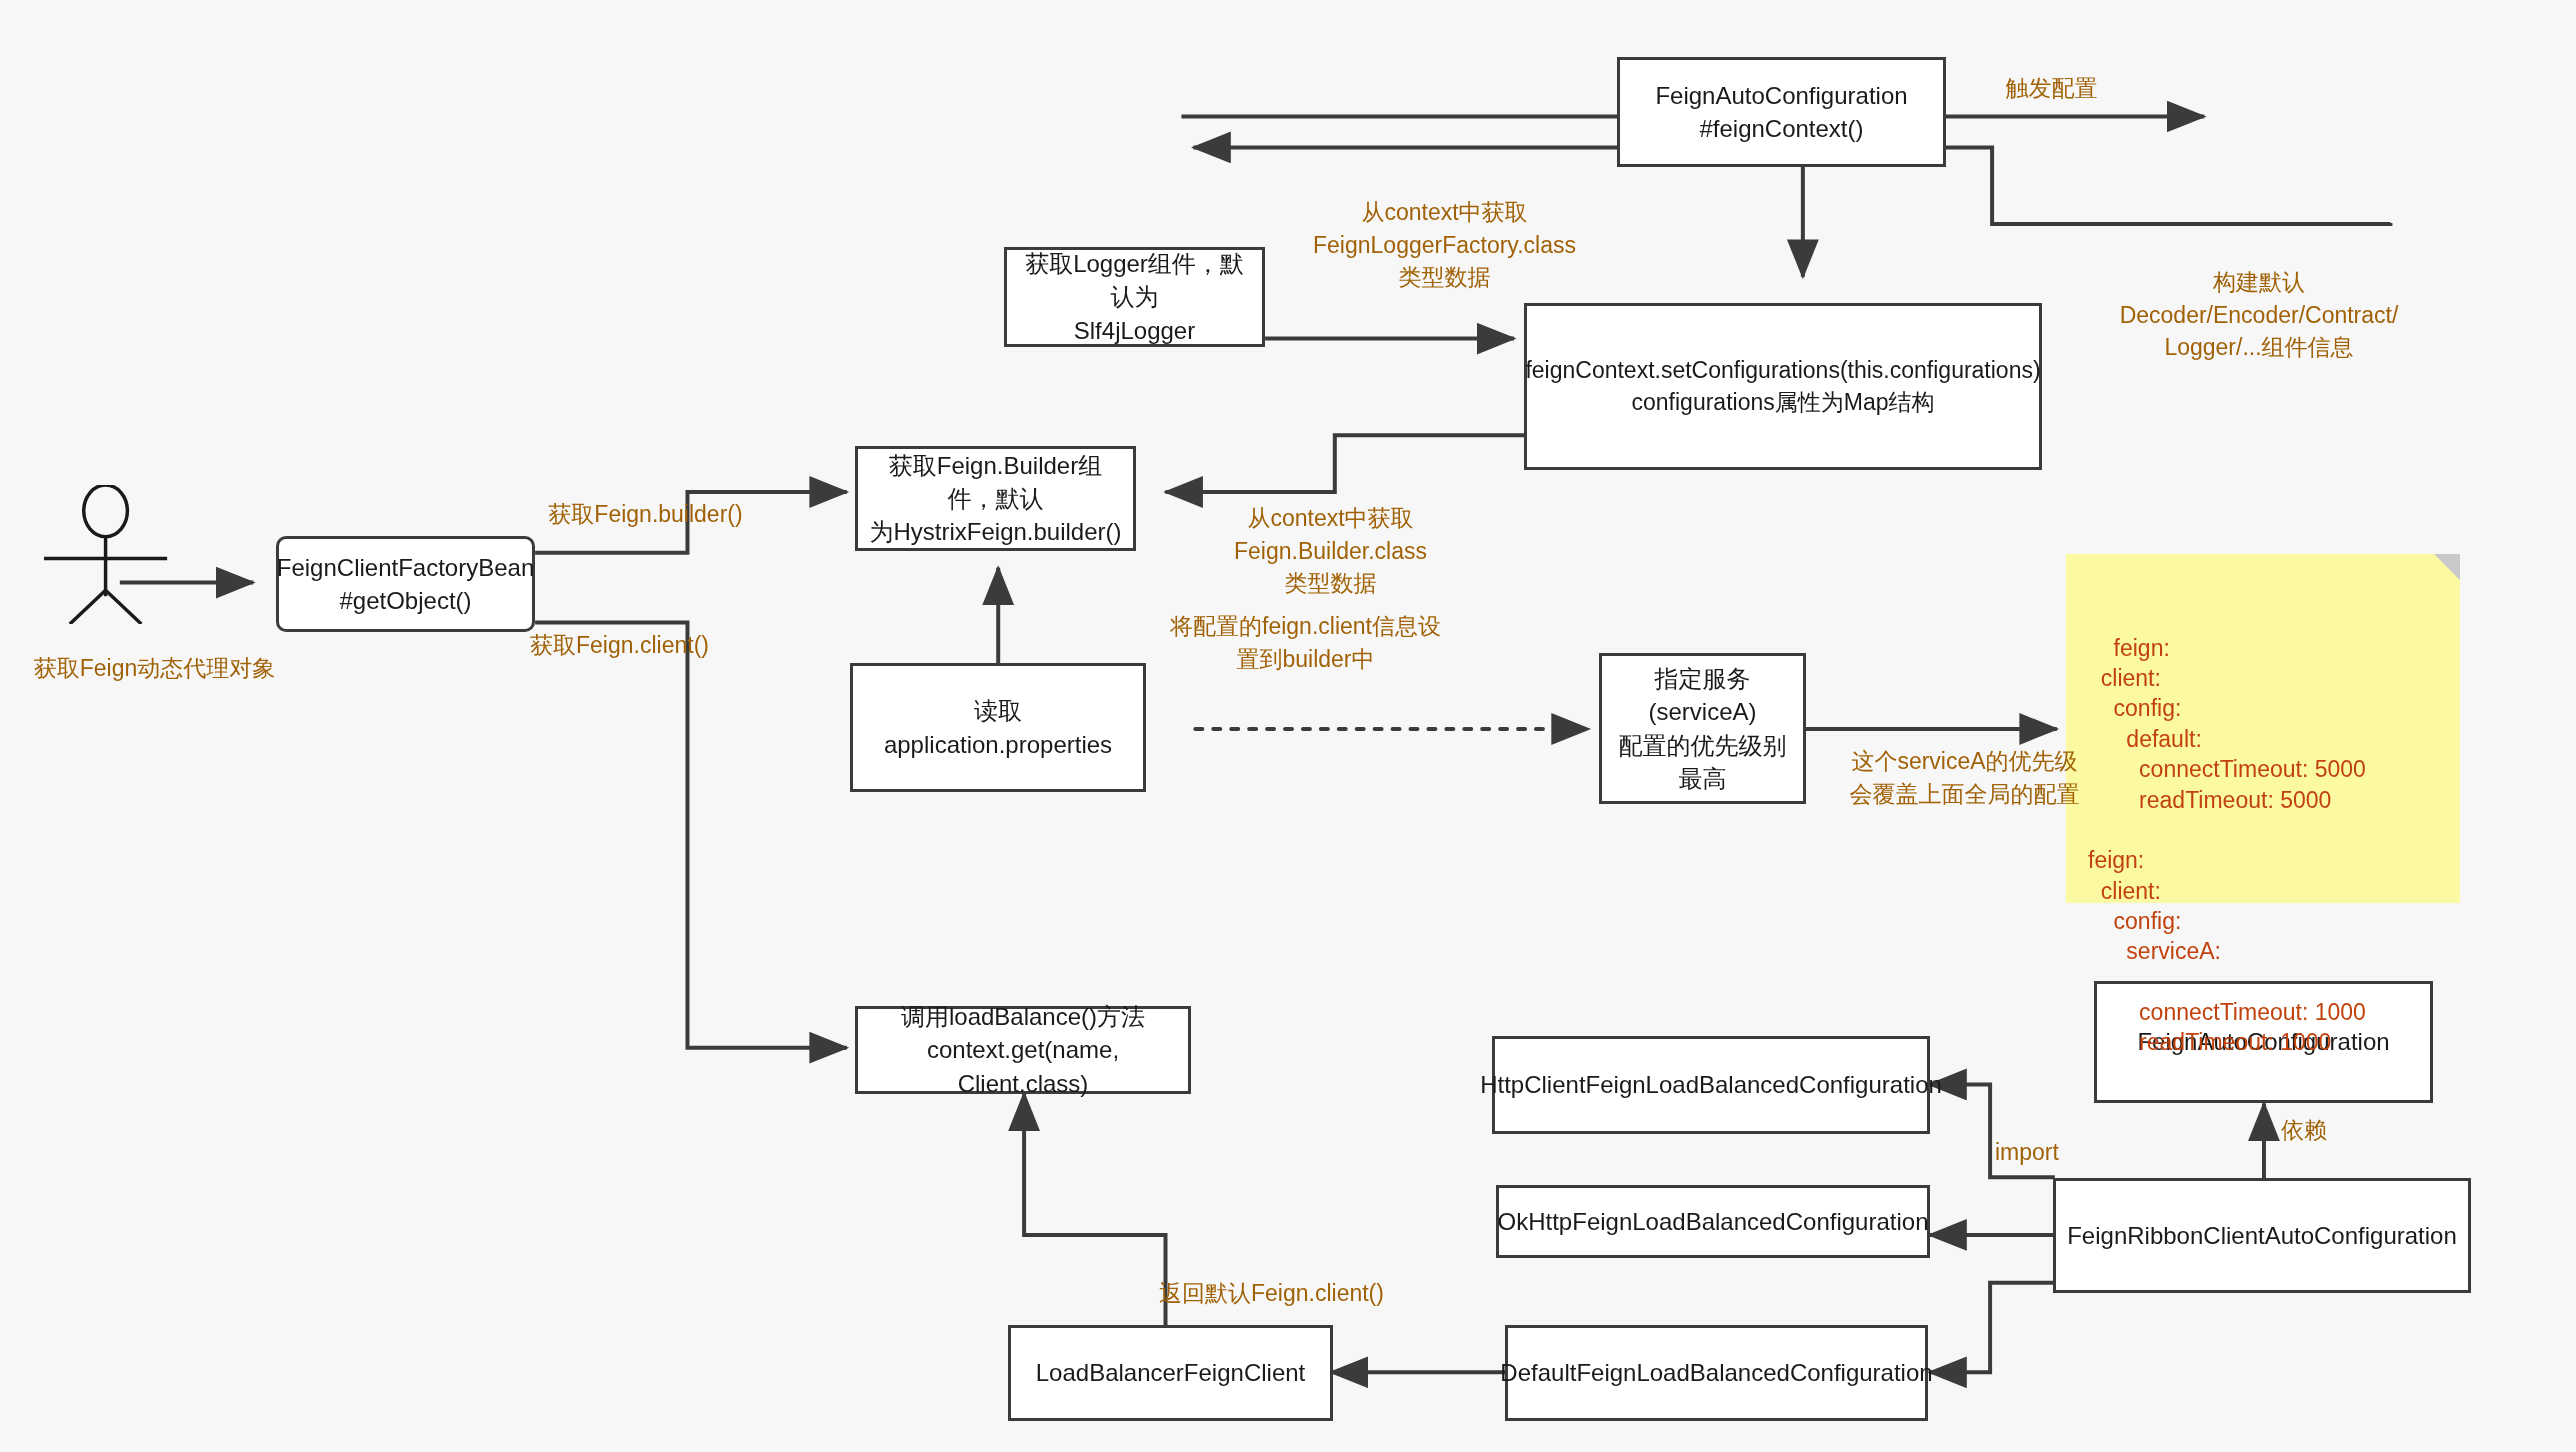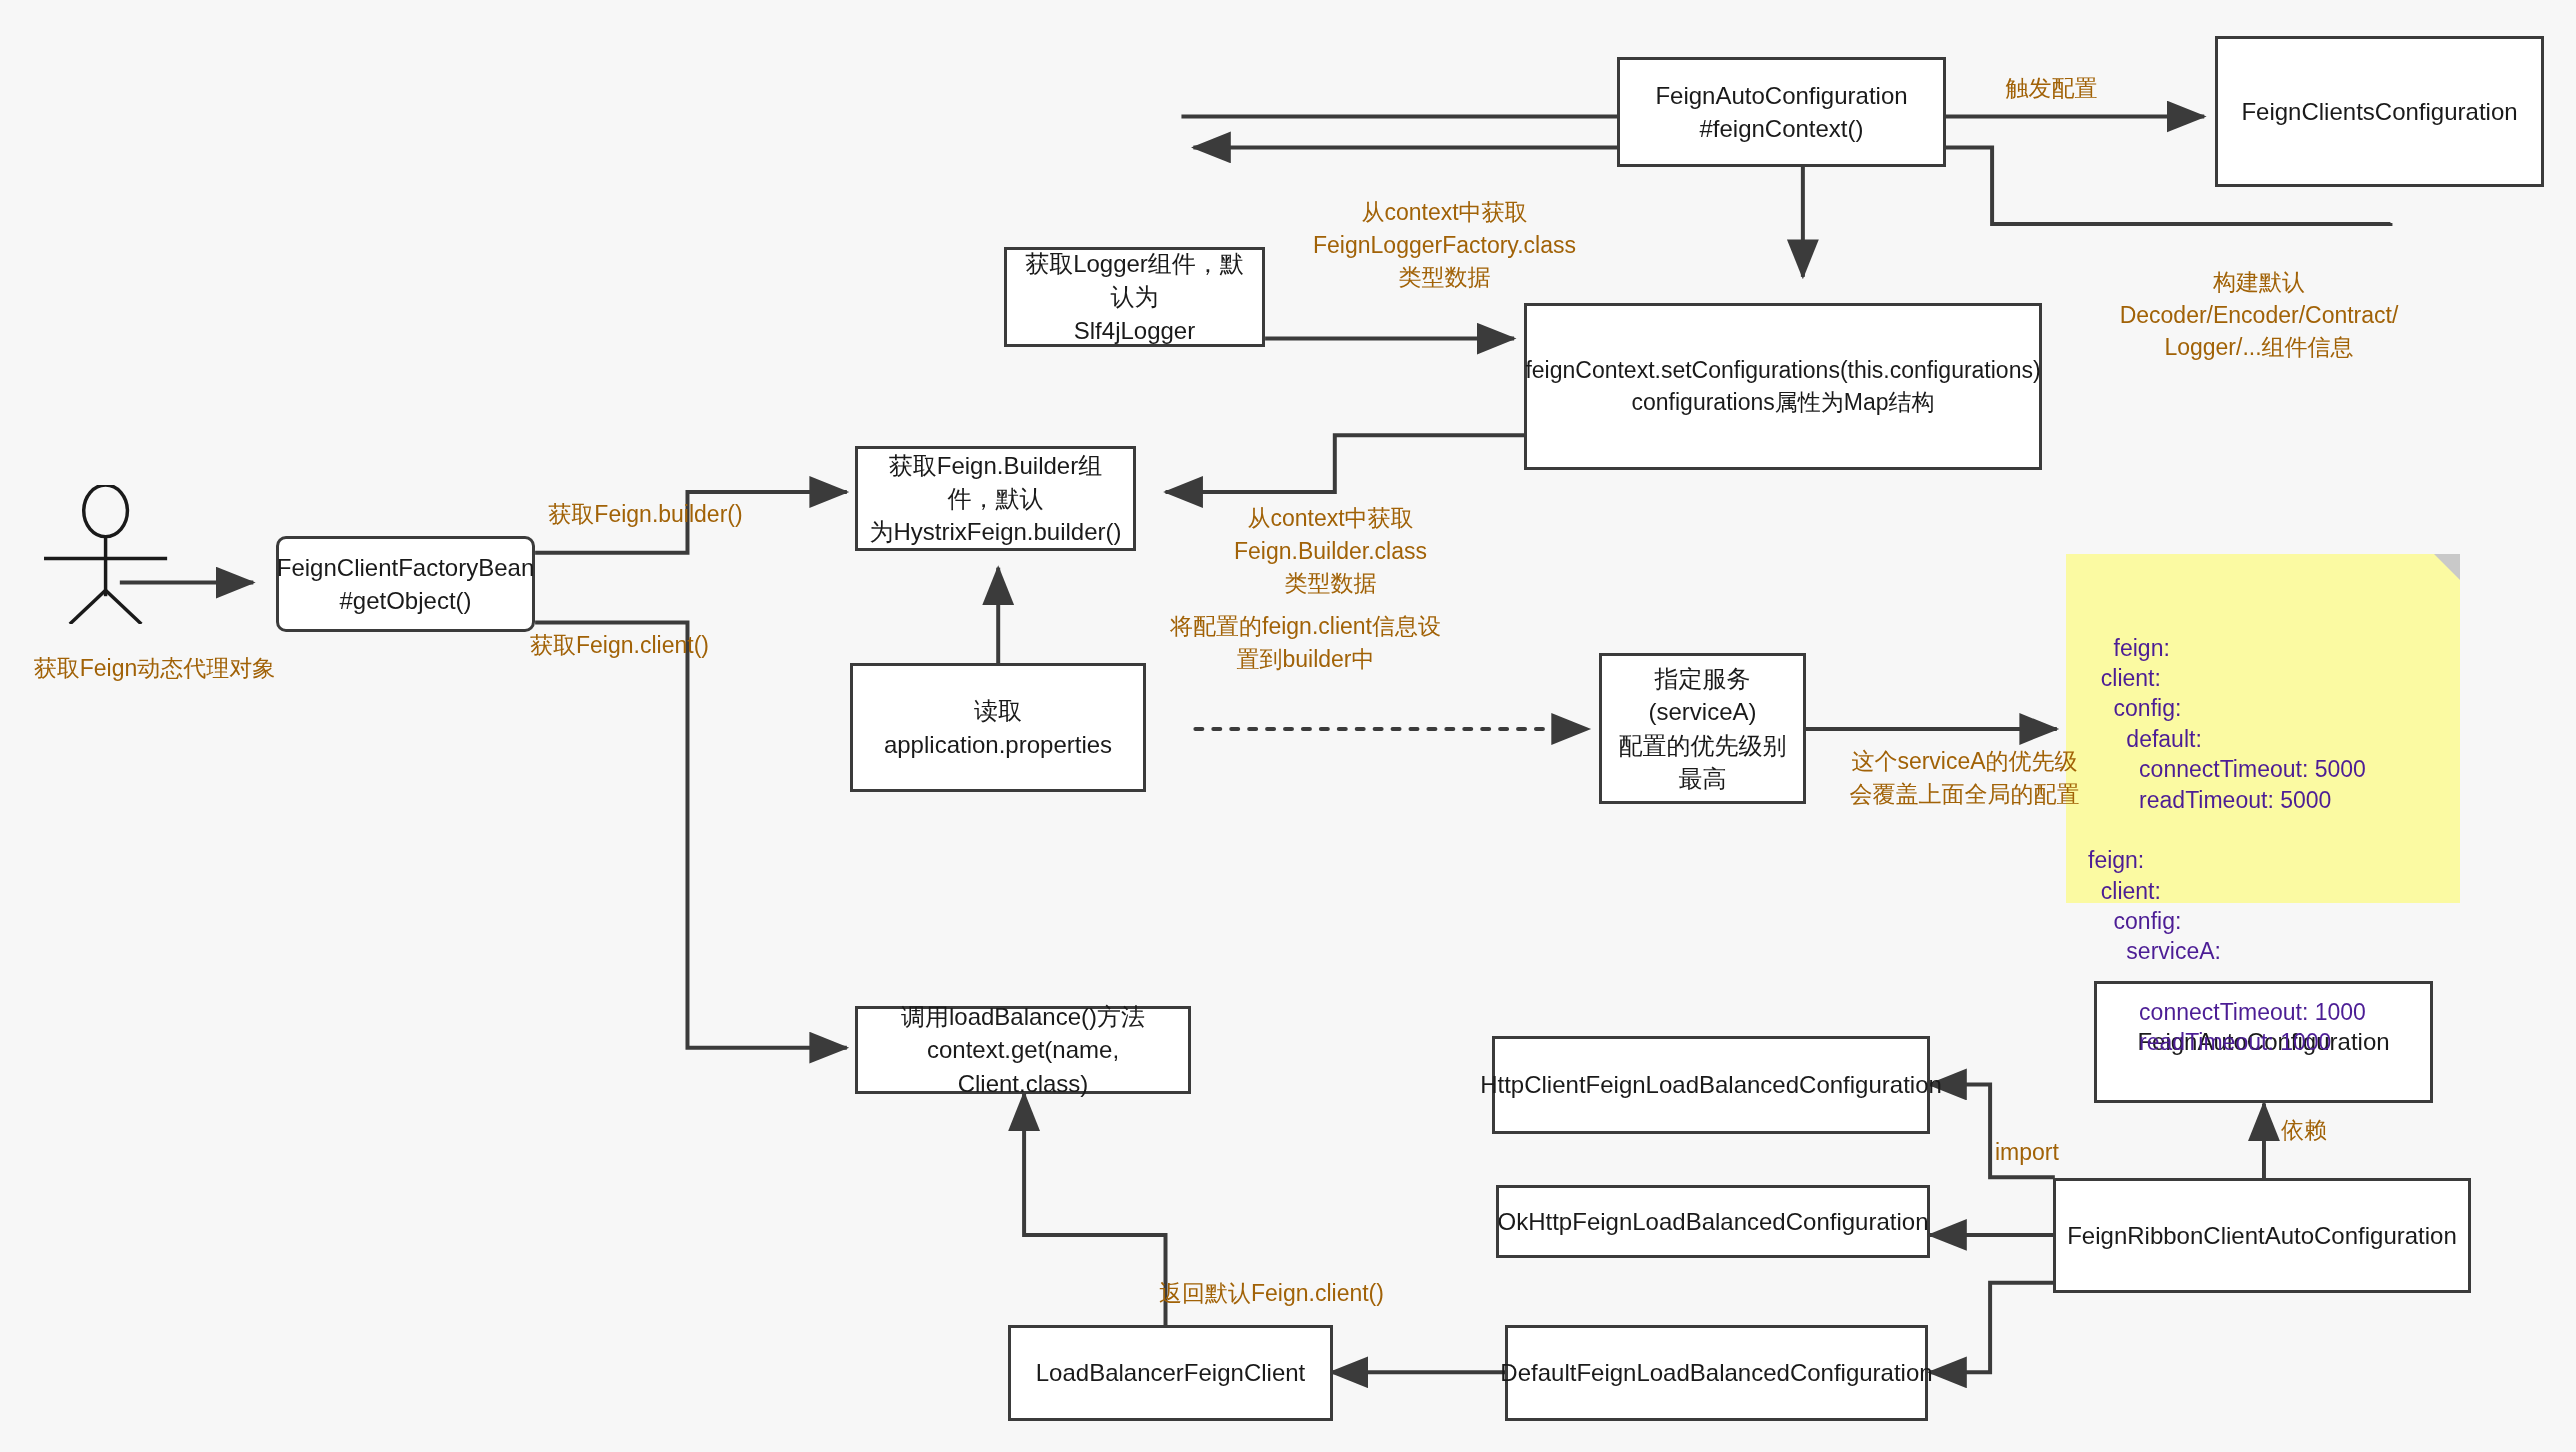--- a/index.html
+++ b/index.html
@@ -49,21 +49,21 @@
     line-height: 1.42;
     white-space: pre-line;
     z-index: 4;
   }
   .sticky {
     position: absolute;
     box-sizing: border-box;
     background: #fbfaa2;
     font-size: 23px;
     line-height: 1.32;
-    color: #4c1d95;
+    color: #c2410c;
     white-space: pre;
     padding: 18px 22px;
     z-index: 3;
   }
   .sticky .fold {
     position: absolute;
     right: 0;
     top: 0;
     width: 0;
     height: 0;
@@ -133,21 +133,20 @@
         <line x1="84" y1="106" x2="48" y2="140"></line>
         <line x1="84" y1="106" x2="120" y2="140"></line>
       </g>
     </svg>
   </div>
   <div class="label" style="left:20px; top:652px; width:269px;">获取Feign动态代理对象</div>
 
   <div class="node" style="left:1617px; top:57px; width:329px; height:110px;">FeignAutoConfiguration
 #feignContext()</div>
 
-  <div class="node" style="left:2215px; top:36px; width:329px; height:151px;">FeignClientsConfiguration</div>
 
   <div class="node" style="left:1004px; top:247px; width:261px; height:100px;">获取Logger组件，默认为
 Slf4jLogger</div>
 
   <div class="node" style="left:1524px; top:277px; width:518px; height:167px; font-size:23px;margin-top:26px;">feignContext.setConfigurations(this.configurations)
 configurations属性为Map结构</div>
 
   <div class="node rounded" style="left:276px; top:536px; width:259px; height:96px;">FeignClientFactoryBean
 #getObject()</div>
 

